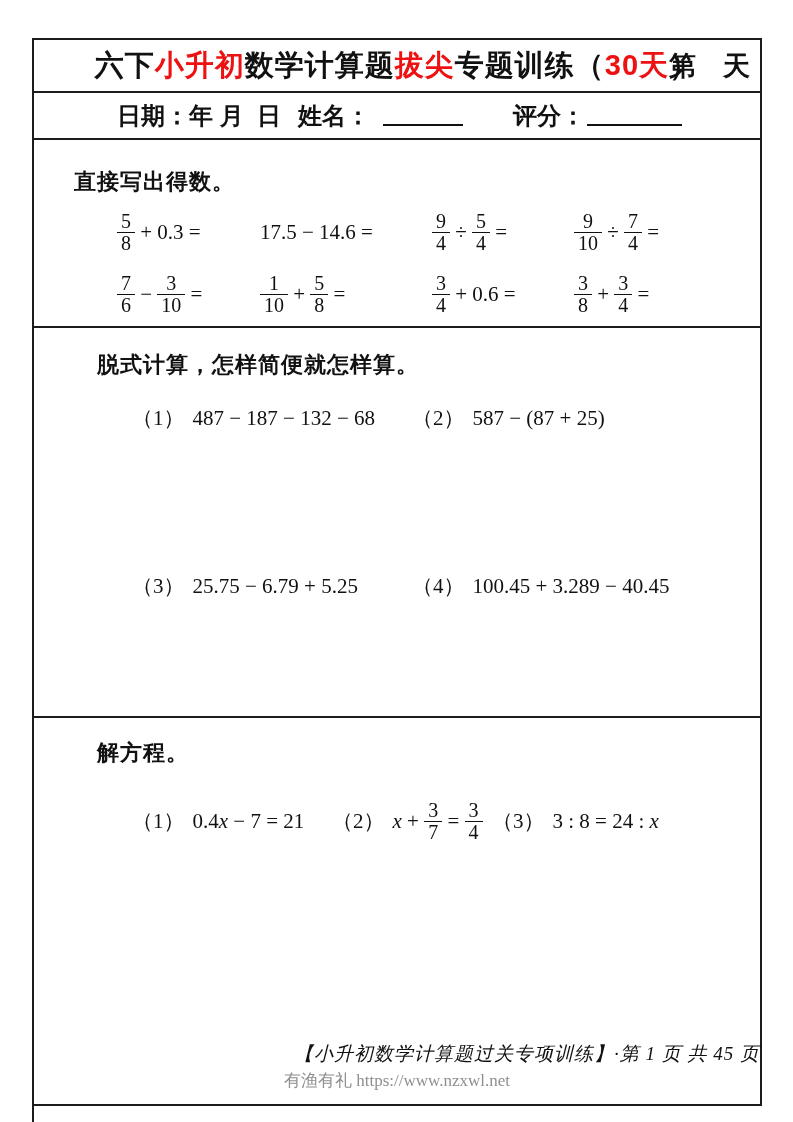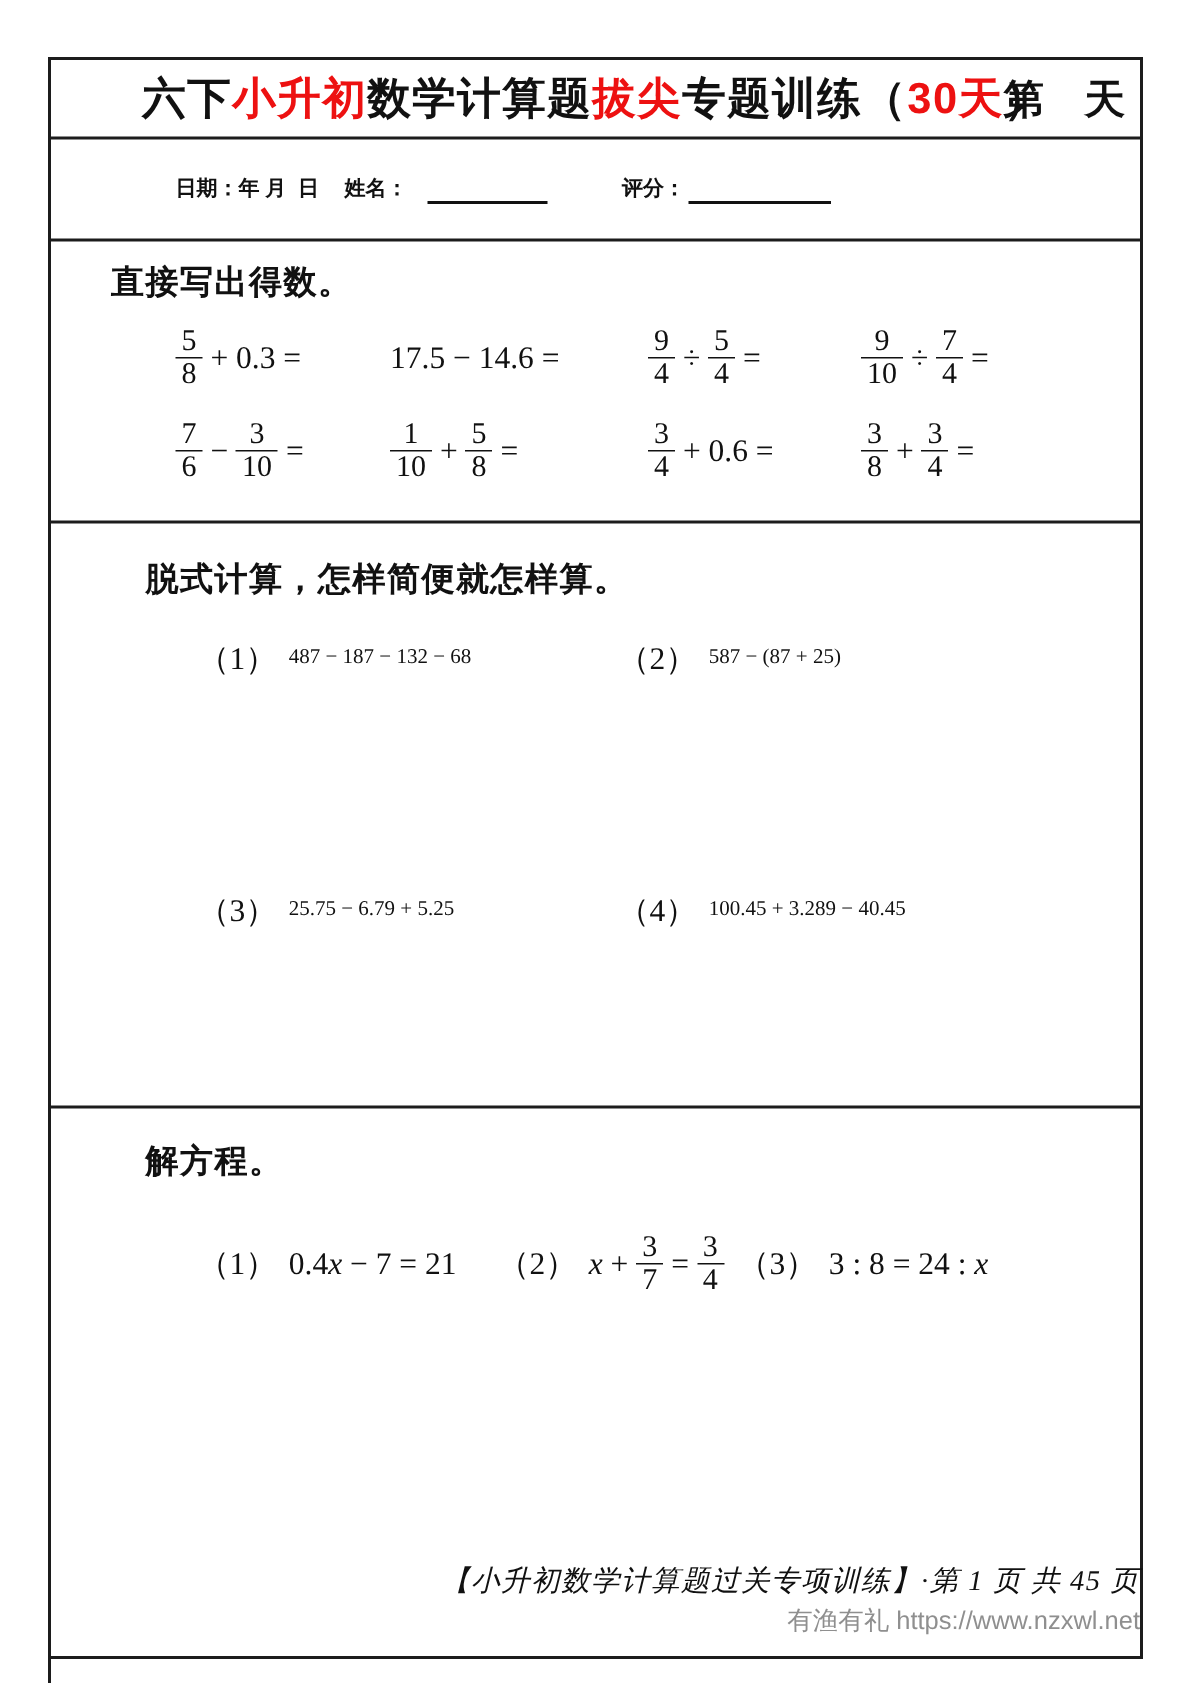--- a/index.html
+++ b/index.html
@@ -23,34 +23,34 @@
   .trow{border-bottom:2px solid var(--border);position:relative;}
 
   
   .title-row{height:53px;display:flex;align-items:center;justify-content:center;}
   .title{font-size:29px;font-weight:700;letter-spacing:1px;white-space:nowrap;}
   .title .red{color:var(--red);}
   .day{position:absolute;right:10px;top:50%;transform:translateY(-50%);
        font-size:27px;font-weight:700;white-space:pre;}
 
   
-  .date-row{height:68px;display:flex;align-items:center;font-size:14px;font-weight:700;padding-left:83px;white-space:pre;}
+  .date-row{height:47px;display:flex;align-items:center;font-size:24px;font-weight:700;padding-left:83px;white-space:pre;}
   .name-label{margin-left:17px;}
   .score-label{margin-left:50px;}
   .blank{display:inline-block;border-bottom:2px solid #111;position:relative;top:9px;}
   .blank.b1{width:80px;margin-left:13px;}
   .blank.b2{width:95px;margin-left:2px;}
 
   
   .sec-head{font-size:22px;font-weight:700;letter-spacing:1px;}
   .serif, .mt, .mi, .mexpr, .plabel{font-family:"Liberation Serif", serif;}
 
   
   .sec1{height:188px;}
-  .sec1 .sec-head{padding:12px 0 0 40px;}
+  .sec1 .sec-head{padding:27px 0 0 40px;}
   .mrow{display:flex;align-items:center;height:62px;padding-left:83px;}
   .mrow.r1{margin-top:4px;}
   .mcell{display:flex;align-items:center;}
   .mcell.c1{width:143px;}
   .mcell.c2{width:172px;}
   .mcell.c3{width:142px;}
   .mt{white-space:pre;font-size:21px;}
   .mi{font-style:italic;font-size:21px;white-space:pre;}
   .frac{display:inline-block;text-align:center;vertical-align:middle;}
   .frac .fn,.frac .fd{display:block;font-size:20px;line-height:21px;padding:0 4px;font-family:"Liberation Serif", serif;}
@@ -58,32 +58,32 @@
 
   
   .sec2{height:390px;}
   .sec2 .sec-head{padding:22px 0 0 63px;}
   .prow{display:flex;align-items:center;padding-left:98px;}
   .prow .pcell{display:flex;align-items:center;}
   .sec2 .rowA{margin-top:24px;}
   .sec2 .rowB{margin-top:140px;}
   .sec2 .pcell.w1{width:280px;}
   .plabel{font-size:21px;white-space:pre;margin-right:8px;}
-  .pexpr{font-size:14px;white-space:pre;font-family:"Liberation Serif", serif;}
+  .pexpr{font-size:21px;white-space:pre;font-family:"Liberation Serif", serif;}
 
   
   .sec3{flex:1;border-bottom:none;position:relative;}
   .sec3 .sec-head{padding:20px 0 0 63px;}
   .sec3 .prow{margin-top:18px;min-height:70px;}
   .sec3 .pcell.e1{width:200px;}
   .sec3 .pcell.e2{width:160px;}
 
   .footer{position:absolute;left:0;right:0;bottom:12px;text-align:center;}
   .f1{font-size:19px;font-style:italic;font-family:"Liberation Serif", serif;letter-spacing:1px;text-align:right;}
-  .f2{font-size:17px;color:var(--gray);margin-top:2px;font-family:Liberation Sans, sans-serif;text-align:right;}
+  .f2{font-size:17px;color:var(--gray);margin-top:2px;font-family:Liberation Serif, serif;}
 
   
   .overhang{position:absolute;left:32px;top:1104px;width:2px;height:18px;background:var(--border);}
 </style>
 </head>
 <body>
 
 <div class="sheet">
 
   <div class="trow title-row">

